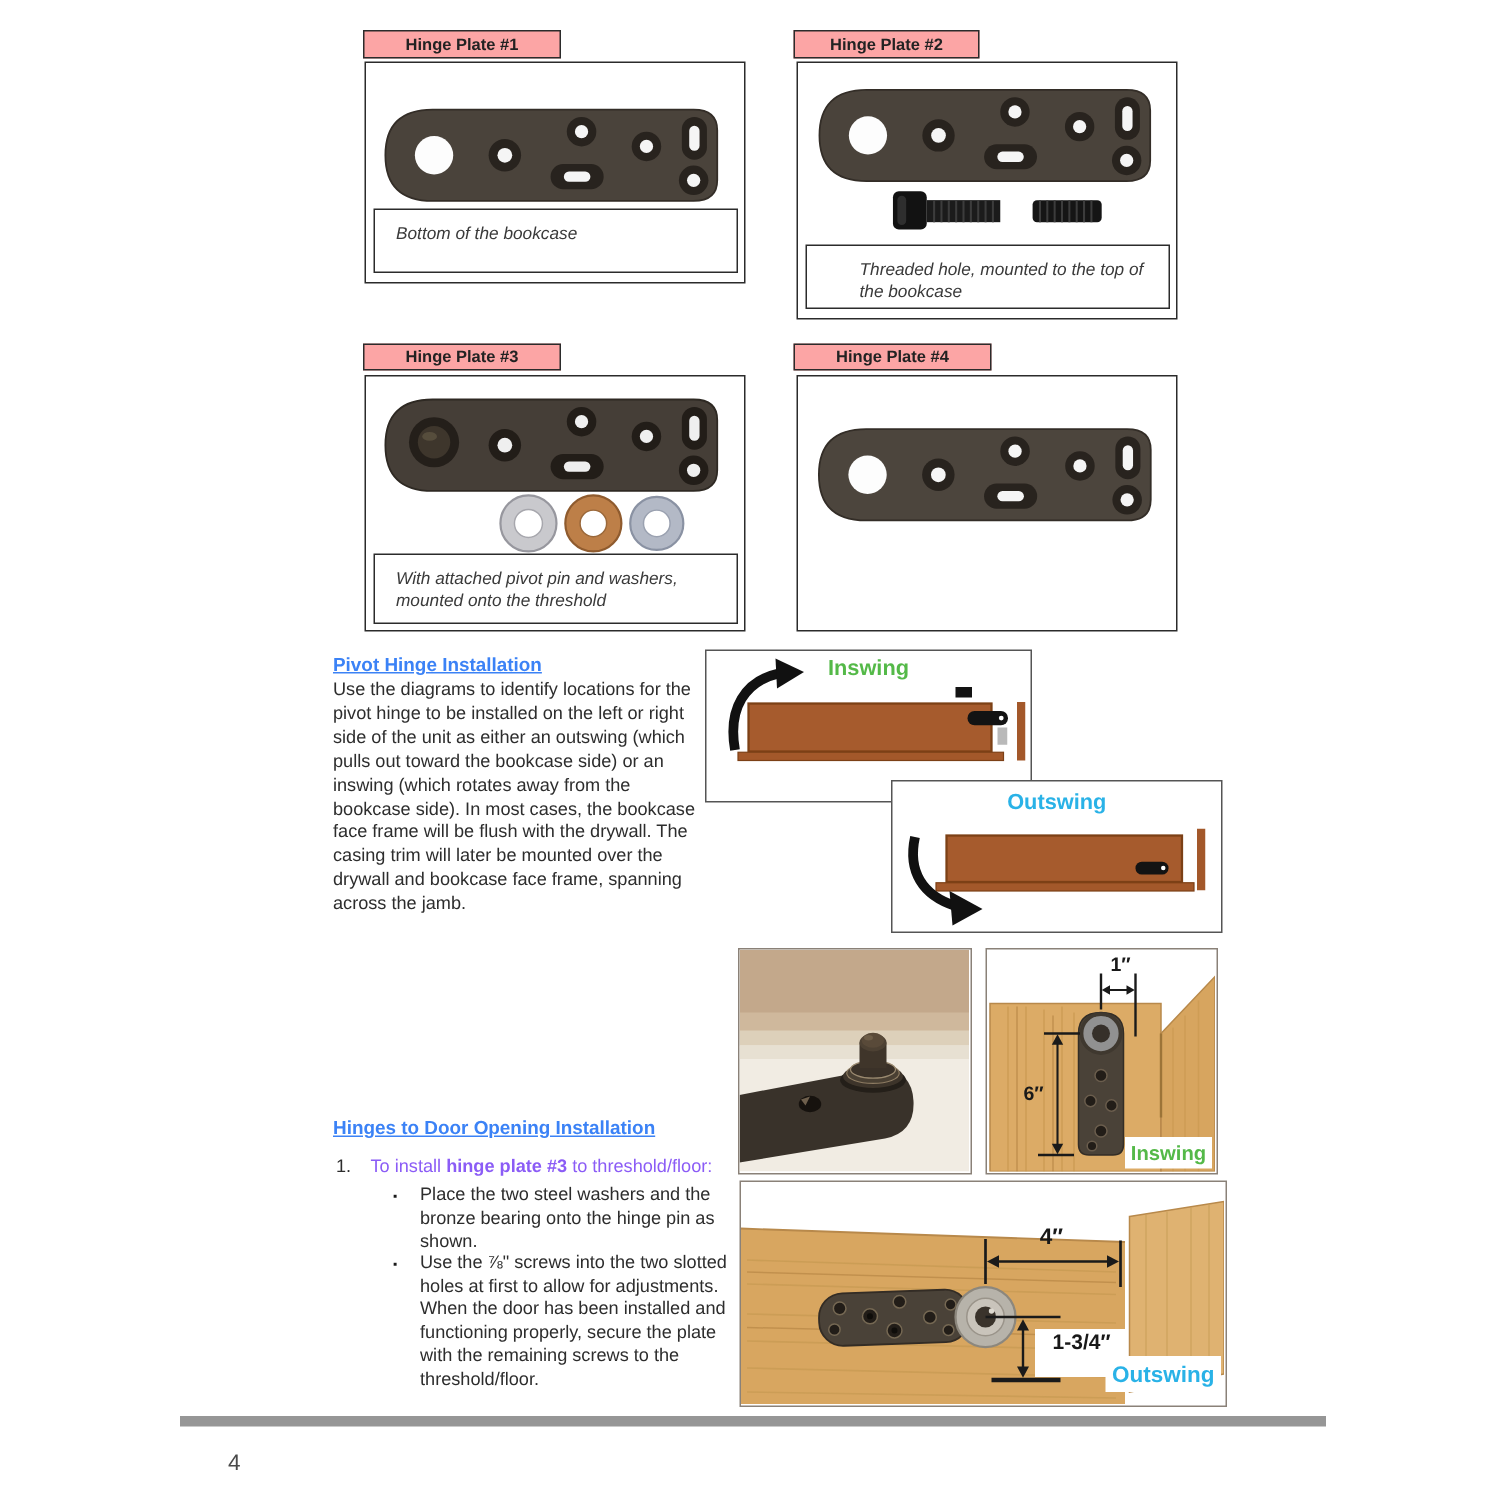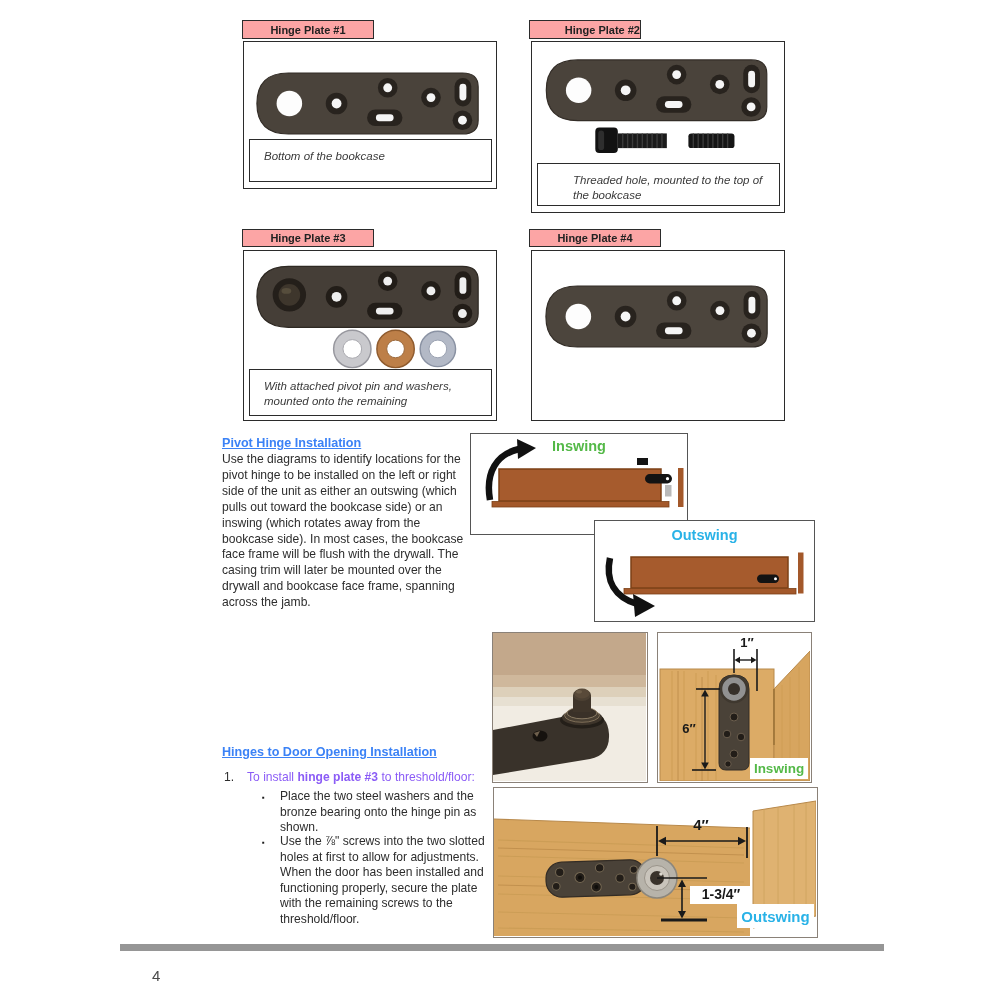--- a/index.html
+++ b/index.html
@@ -49,21 +49,21 @@
       <circle cx="182" cy="29" r="10" fill="#28231e"></circle>
         <circle cx="182" cy="29" r="4.5" fill="#f5f5f5"></circle>
       <rect x="206" y="9" width="17" height="29" rx="8.5" fill="#28231e"></rect>
         <rect x="211" y="15" width="7" height="17" rx="3.5" fill="#f5f5f5"></rect>
       <circle cx="214" cy="52" r="10" fill="#28231e"></circle>
         <circle cx="214" cy="52" r="4.5" fill="#f5f5f5"></circle>
     </svg>
     <div class="abs cap-box" style="left:5px;right:4px;bottom:6px;height:43px;">Bottom of the bookcase</div>
   </div>
 
-  <div class="abs label-box" style="left:529px;top:20px;width:112px;height:19px;justify-content:flex-end;">
+  <div class="abs label-box" style="left:529px;top:20px;width:124px;height:19px;">
     <span>Hinge Plate #2</span>
   </div>
   <div class="abs img-box" style="left:531px;top:41px;width:254px;height:172px;">
     <svg class="abs" style="left:9px;top:14px;" width="236" height="98" viewBox="0 0 240 100">
       <path d="M37,4 L214,4 Q230,4 230,18 L230,52 Q230,66 214,66 L37,66 Q5,66 5,35 Q5,4 37,4 Z" fill="#4a433b" stroke="#332d27" stroke-width="1.2"></path>
       <circle cx="38" cy="35" r="13" fill="#fdfdfd"></circle>
       <circle cx="86" cy="35" r="11" fill="#28231e"></circle>
         <circle cx="86" cy="35" r="5" fill="#f5f5f5"></circle>
       <circle cx="138" cy="19" r="10" fill="#28231e"></circle>
         <circle cx="138" cy="19" r="4.5" fill="#f5f5f5"></circle>
@@ -118,21 +118,21 @@
       </g>
       <g>
         <circle cx="146" cy="88" r="19" fill="#bd7f48" stroke="#8f5b2e" stroke-width="1.5"></circle>
         <circle cx="146" cy="88" r="9" fill="#ffffff" stroke="#9a683a" stroke-width="1"></circle>
       </g>
       <g>
         <circle cx="189" cy="88" r="18" fill="#b3b9c6" stroke="#8a92a3" stroke-width="1.5"></circle>
         <circle cx="189" cy="88" r="9" fill="#ffffff" stroke="#9aa1b0" stroke-width="1"></circle>
       </g>
     </svg>
-    <div class="abs cap-box" style="left:5px;right:4px;bottom:4px;height:47px;">With attached pivot pin and washers, mounted onto the remaining</div>
+    <div class="abs cap-box" style="left:5px;right:4px;bottom:4px;height:47px;">With attached pivot pin and washers, mounted onto the threshold</div>
   </div>
 
   <div class="abs label-box" style="left:529px;top:229px;width:132px;height:18px;">
     <span>Hinge Plate #4</span>
   </div>
   <div class="abs img-box" style="left:531px;top:250px;width:254px;height:171px;">
     <svg class="abs" style="left:9px;top:31px;" width="236" height="69" viewBox="0 0 240 70">
       <path d="M37,4 L214,4 Q230,4 230,18 L230,52 Q230,66 214,66 L37,66 Q5,66 5,35 Q5,4 37,4 Z" fill="#4c453d" stroke="#332d27" stroke-width="1.2"></path>
       <circle cx="38" cy="35" r="13" fill="#fdfdfd"></circle>
       <circle cx="86" cy="35" r="11" fill="#28231e"></circle>
@@ -286,21 +286,21 @@
       </g>
       <g stroke="#1a1a1a">
         <line x1="163" y1="90" x2="213" y2="90" stroke-width="1.6"></line>
         <line x1="188" y1="96" x2="188" y2="126" stroke-width="1.6"></line>
         <polygon points="188,91.5 184,99 192,99" fill="#1a1a1a" stroke="none"></polygon>
         <polygon points="188,130.5 184,123 192,123" fill="#1a1a1a" stroke="none"></polygon>
         <line x1="167" y1="132" x2="213" y2="132" stroke-width="3"></line>
       </g>
     </svg>
     <div class="abs dim" style="left:192px;top:28px;width:30px;height:18px;font-size:15px;">4″</div>
-    <div class="abs dim" style="left:196px;top:98px;width:62px;height:18px;font-size:14px;background:#fff;">1-3/4″</div>
+    <div class="abs dim" style="left:196px;top:98px;width:62px;height:32px;font-size:14px;background:#fff;">1-3/4″</div>
     <div class="measure-tag outswing-c" style="left:243px;top:116px;width:77px;height:24px;font-size:15px;">Outswing</div>
   </div>
 
   <div class="abs sec-head" style="left:222px;top:745px;width:260px;">Hinges to Door Opening Installation</div>
 
   <div class="abs step-num" style="left:224px;top:770px;">1.</div>
   <div class="abs step-text" style="left:247px;top:770px;width:245px;">
     <span>To install </span><span style="font-weight:700;">hinge plate #3</span><span> to threshold/floor:</span>
   </div>
 

